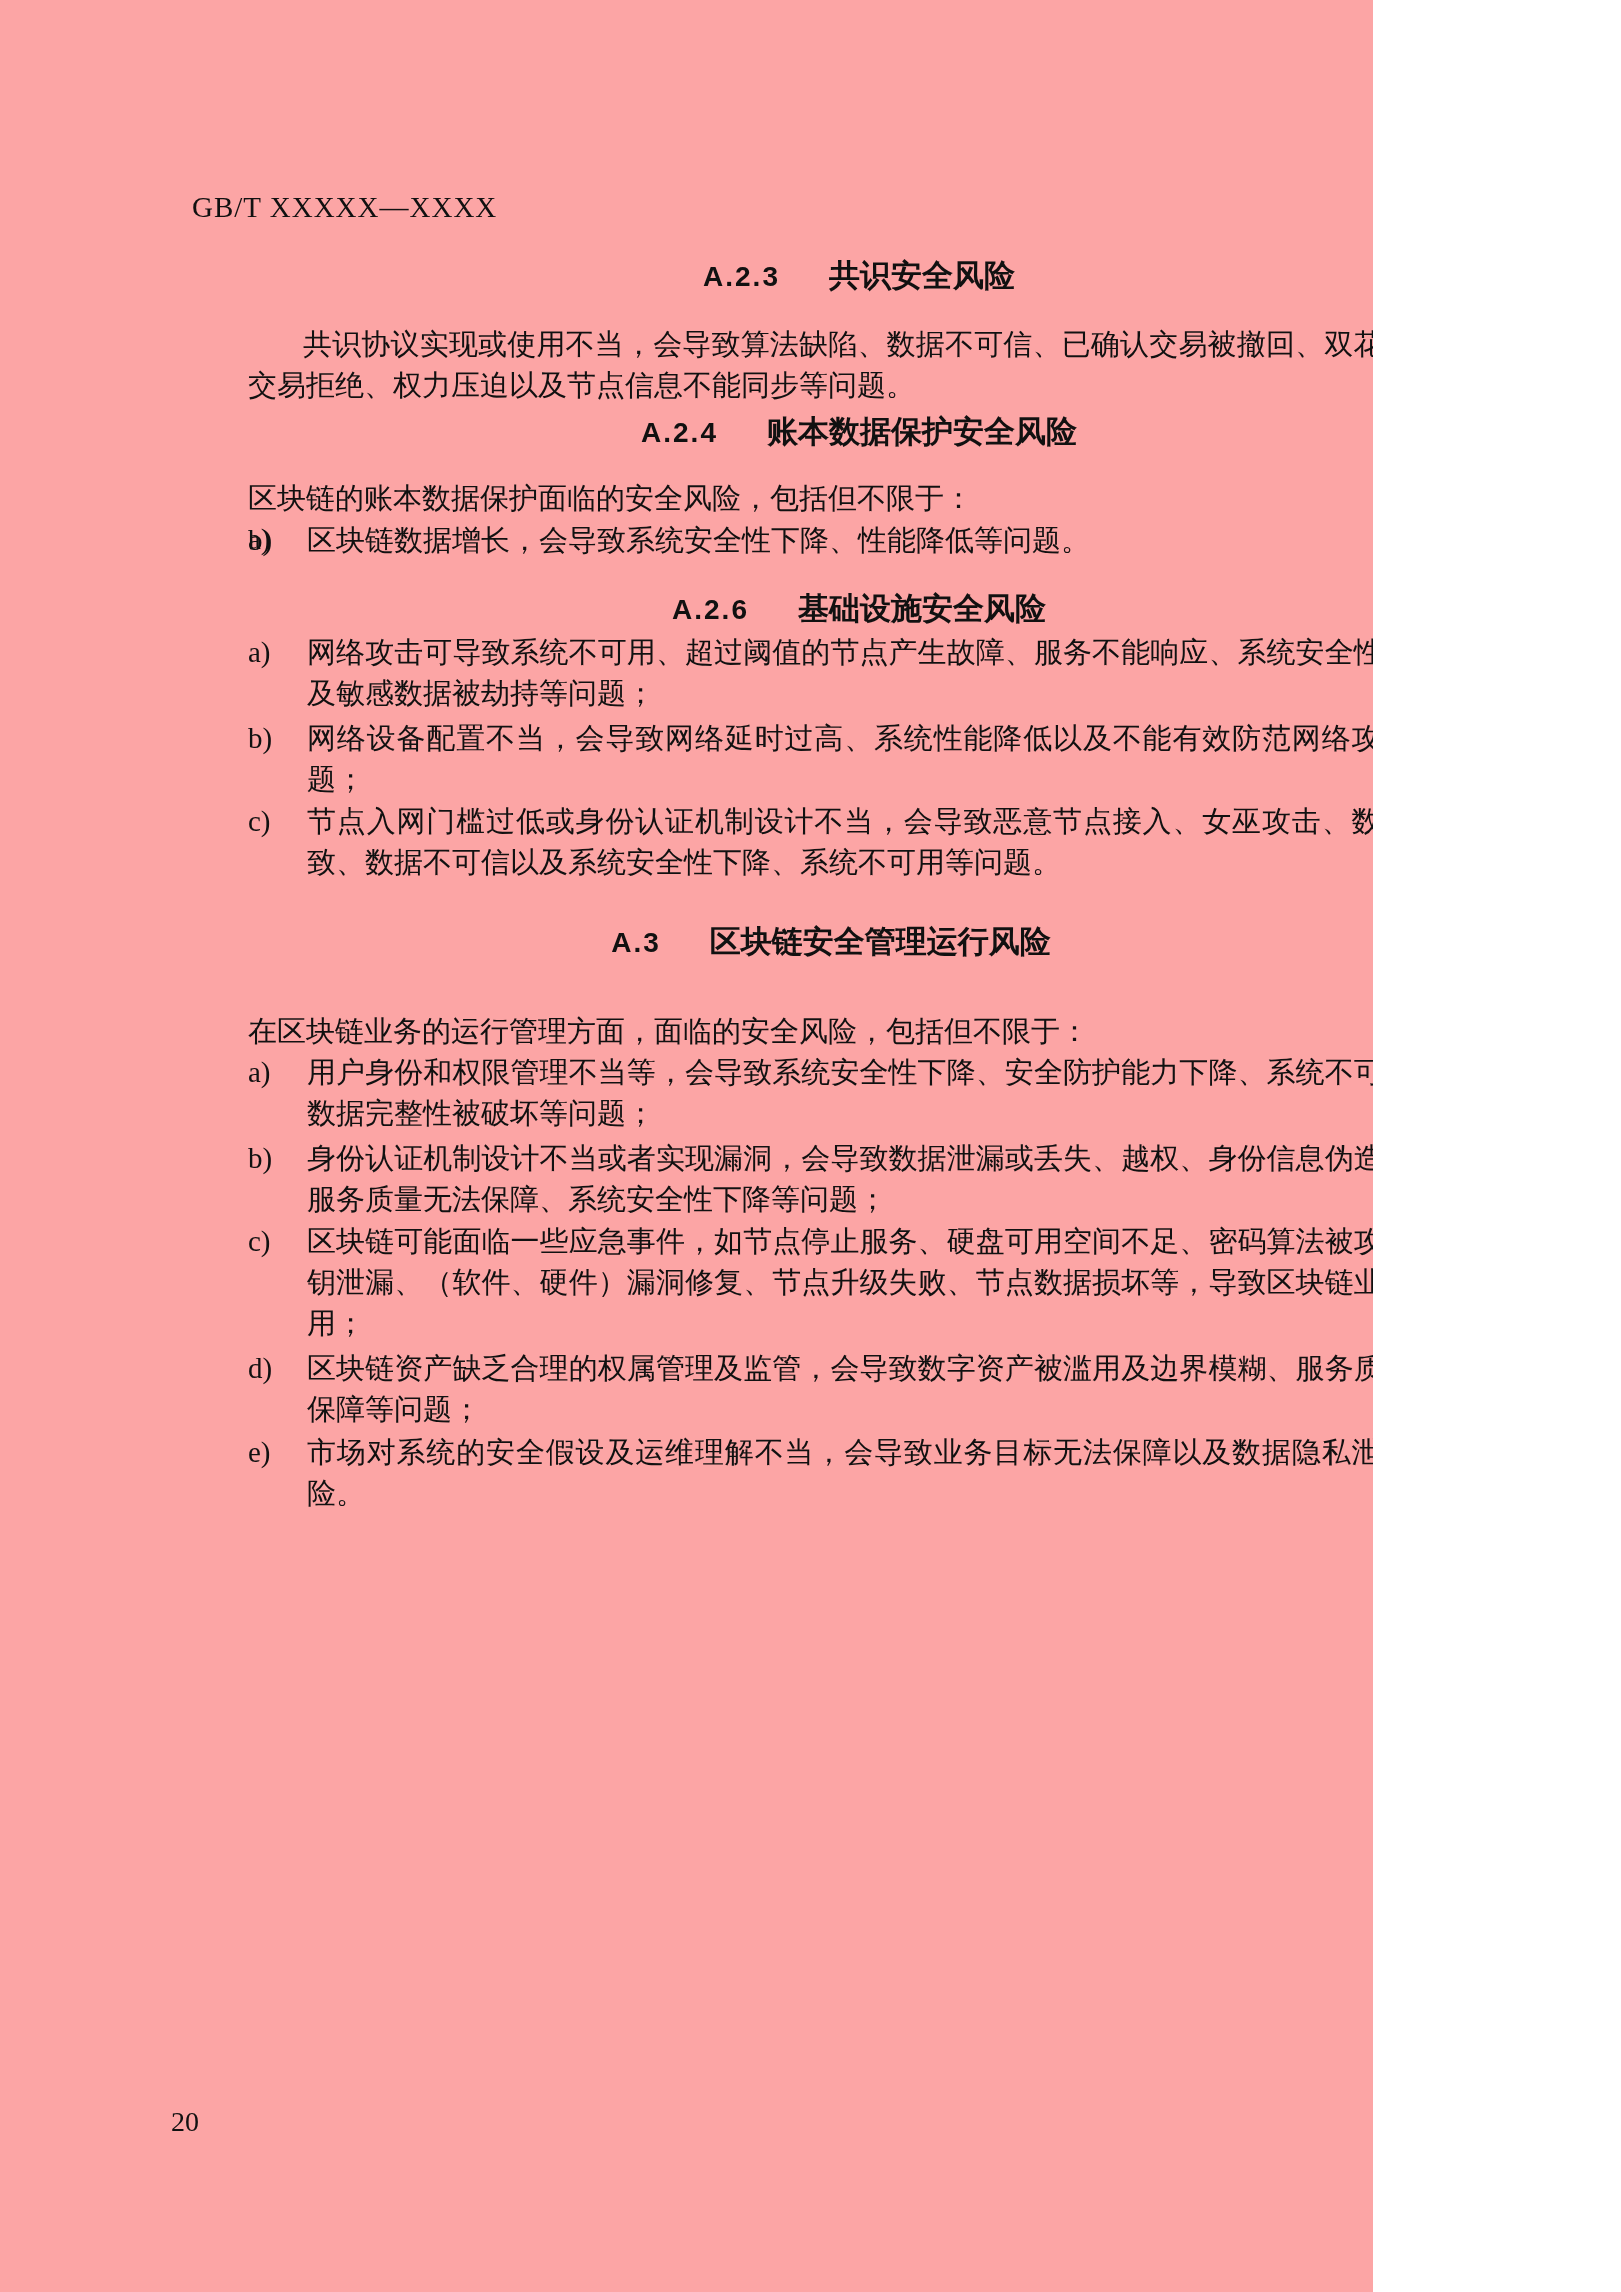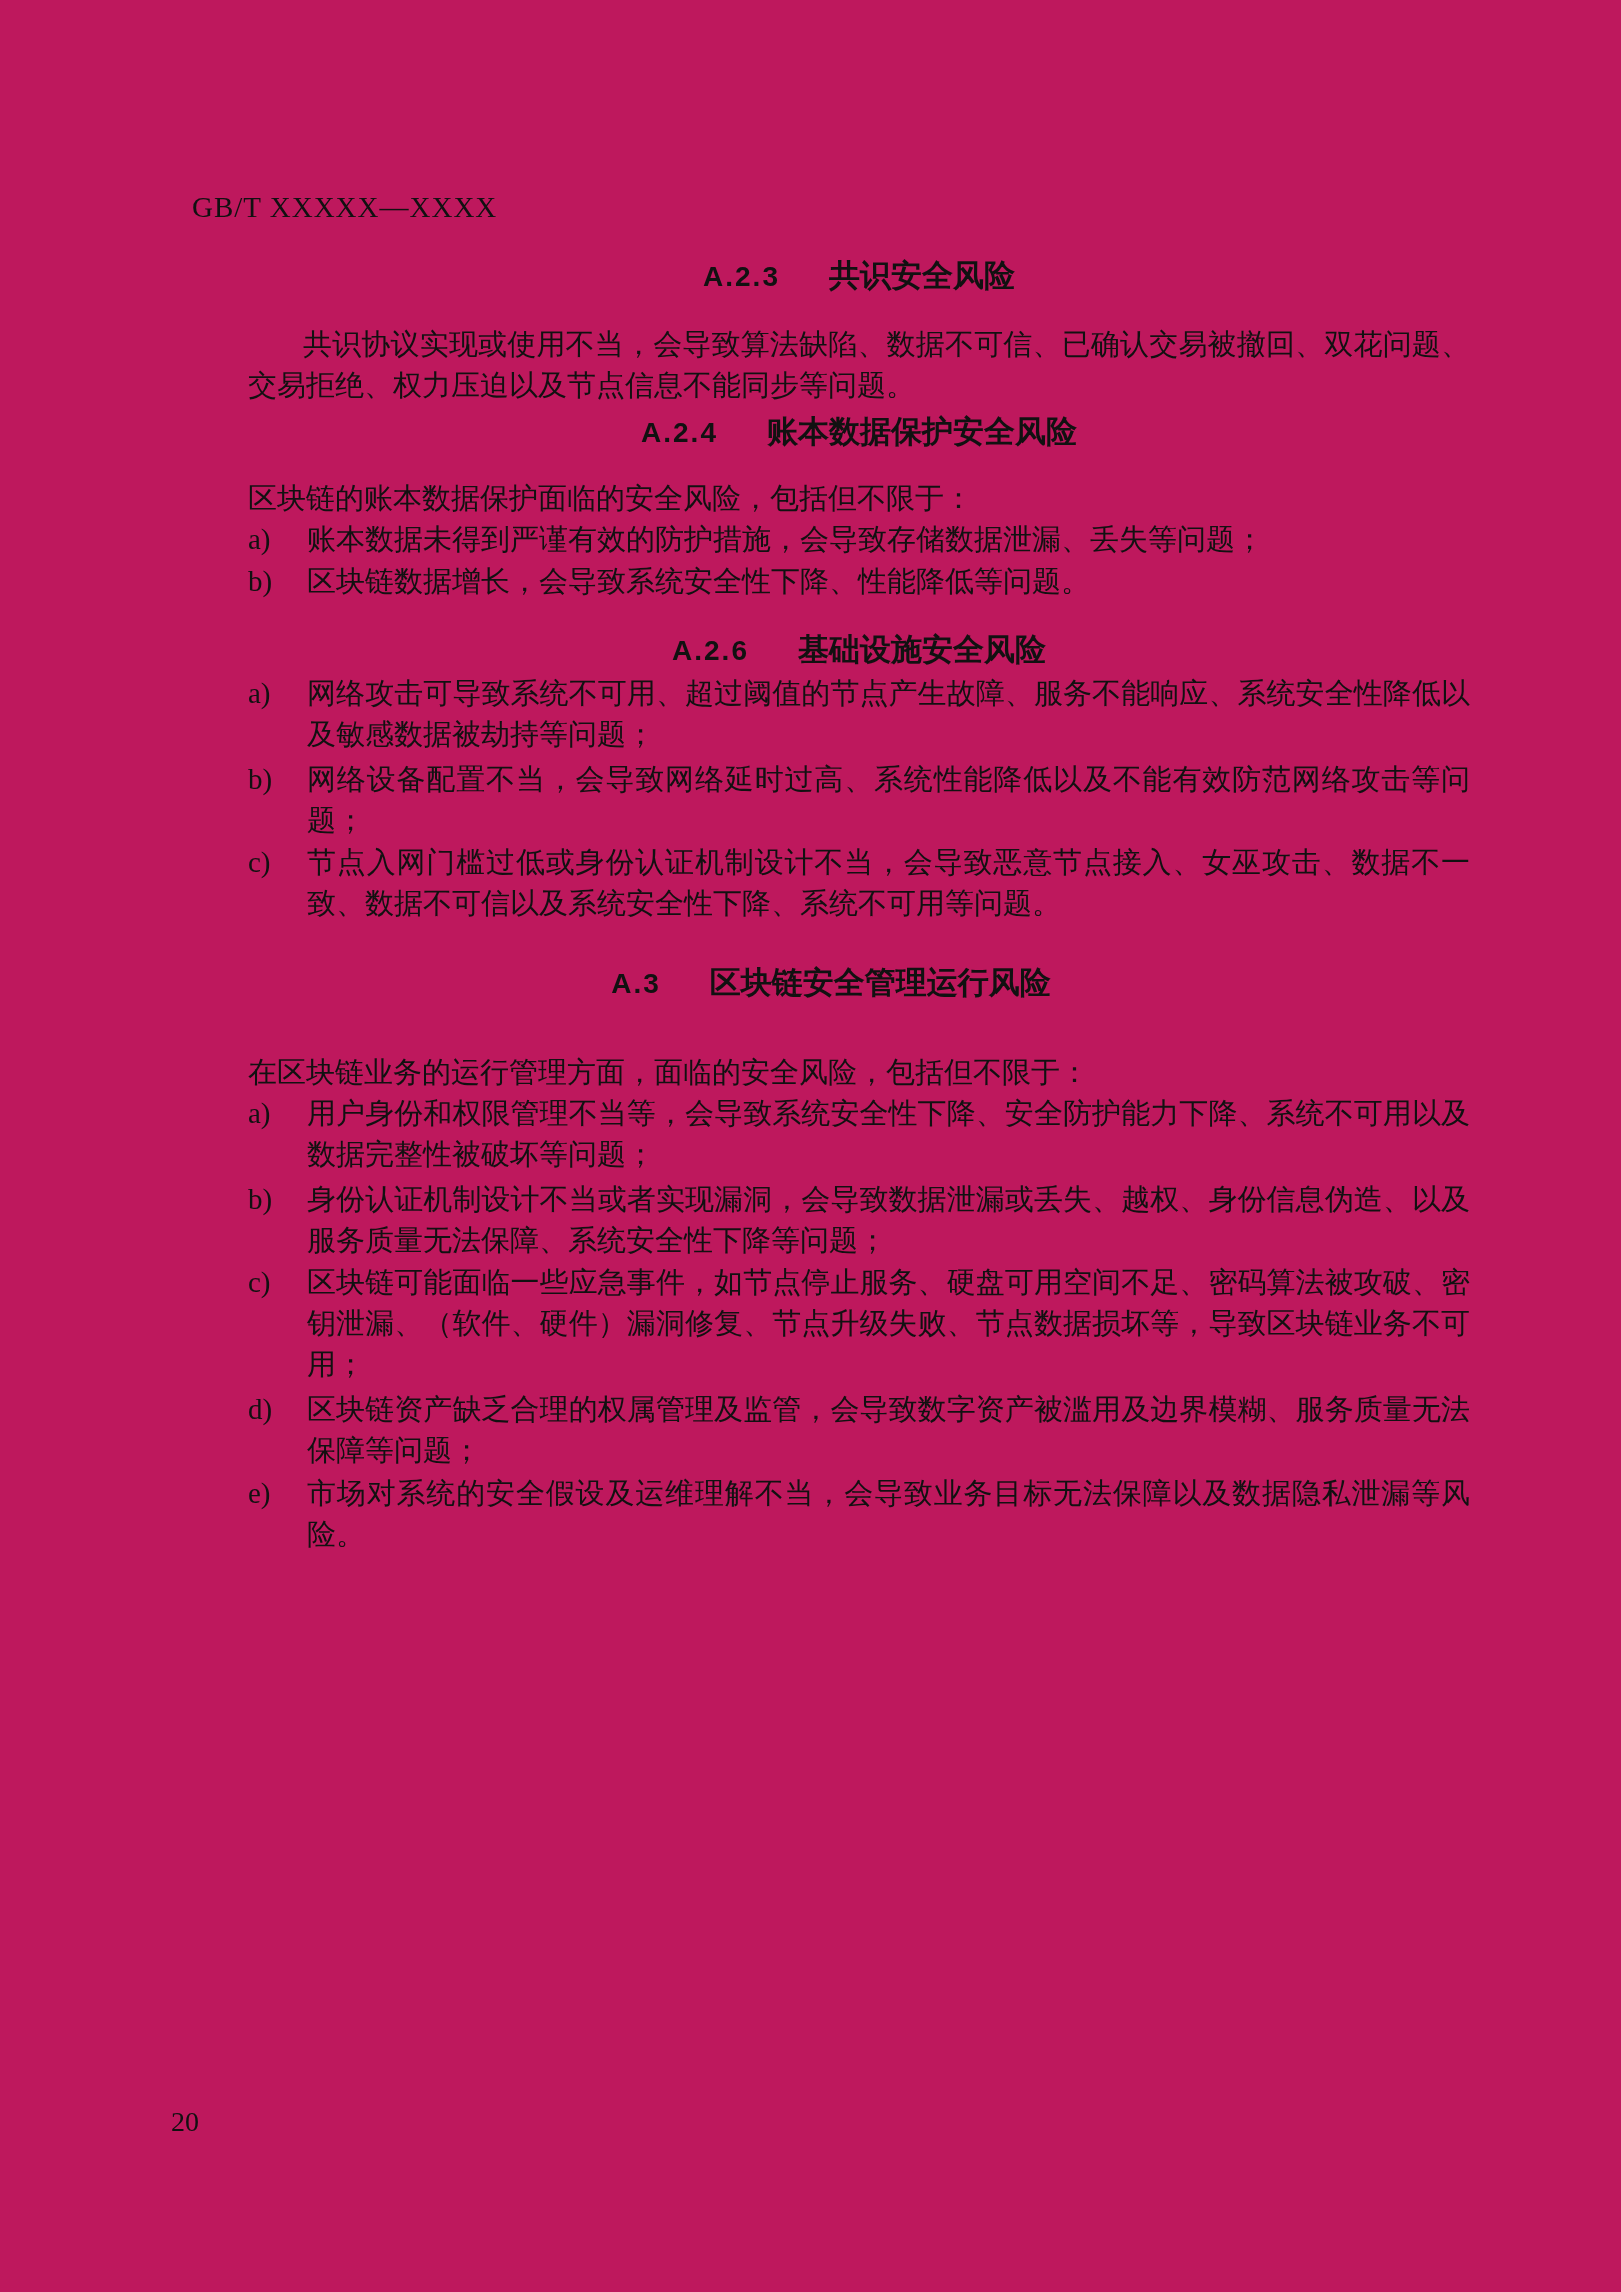--- a/index.html
+++ b/index.html
@@ -1,20 +1,20 @@
 <!DOCTYPE html>
 <html lang="zh"><head>
 <meta charset="utf-8">
 <style>
   html, body { margin: 0; padding: 0; background: #ffffff; }
   .page {
     position: relative;
-    width: 1621px;
+    width: 1373px;
     height: 2293px;
-    background: #be185d;
+    background: #fca5a5;
     color: #111111;
     font-family: "Liberation Serif", "DejaVu Serif", serif;
     overflow: hidden;
   }
   .content {
     position: absolute;
     left: 192px;
     top: 0;
     width: 1278px;
   }
@@ -89,21 +89,20 @@
       <p class="para indented" style="margin-top:30px">共识协议实现或使用不当，会导致算法缺陷、数据不可信、已确认交易被撤回、双花问题、交易拒绝、权力压迫以及节点信息不能同步等问题。</p>
     </section>
 
     <section>
       <h3 class="clause-heading lvl3" style="margin-top:8px">
         <span class="clause-label">A.2.4</span><span class="clause-title">账本数据保护安全风险</span>
       </h3>
       <p class="intro-para" style="margin-top:28px">区块链的账本数据保护面临的安全风险，包括但不限于：</p>
       <div class="list-item" style="margin-top:0">
         <span class="list-letter">a)</span>
-        <span>账本数据未得到严谨有效的防护措施，会导致存储数据泄漏、丢失等问题；</span>
       </div>
       <div class="list-item" style="margin-top:1px">
         <span class="list-letter">b)</span>
         <span>区块链数据增长，会导致系统安全性下降、性能降低等问题。</span>
       </div>
     </section>
 
 
     <section>
       <h3 class="clause-heading lvl3" style="margin-top:30px">

